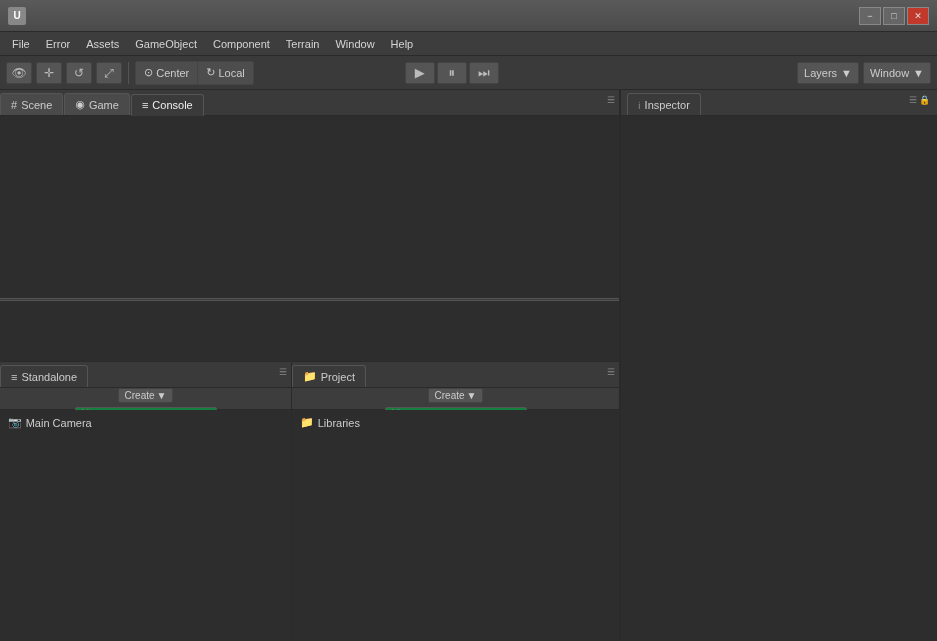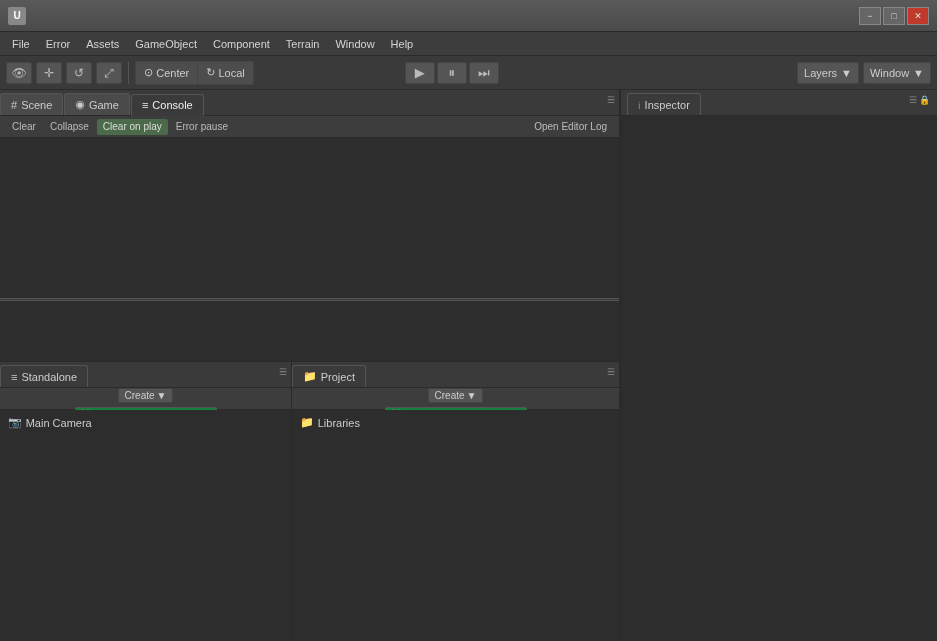--- a/index.html
+++ b/index.html
@@ -505,27 +505,20 @@
           <span>◉</span>
           <span>Game</span>
         </div>
         <div class="tab active">
           <span>≡</span>
           <span>Console</span>
         </div>
         <div class="tab-menu-right">☰</div>
       </div>
 
-      <div class="console-toolbar">
-        <button class="console-btn">Clear</button>
-        <button class="console-btn">Collapse</button>
-        <button class="console-btn active">Clear on play</button>
-        <button class="console-btn">Error pause</button>
-        <button class="console-btn console-btn-right">Open Editor Log</button>
-      </div>
 
       <div class="console-area">
         <div class="console-content"></div>
         <div class="console-divider"></div>
         <div class="console-detail"></div>
       </div>
     </div>
 
     <div id="bottom-panels" style="display:flex; flex-direction:row; height:280px; border-top:1px solid #2a2a2a;">
 

